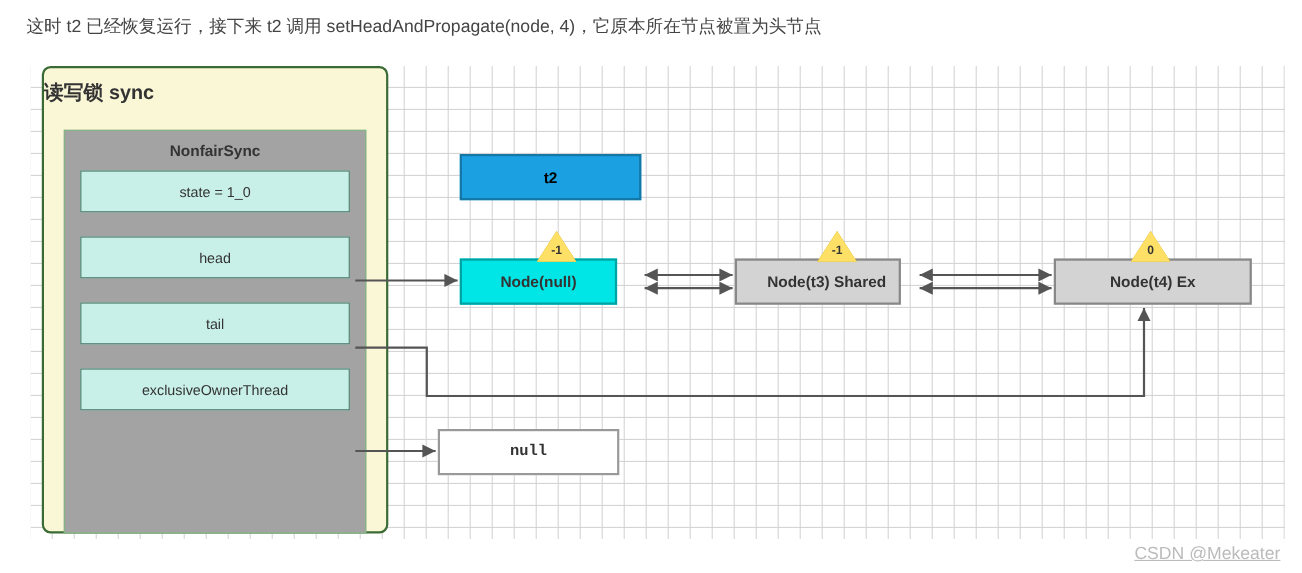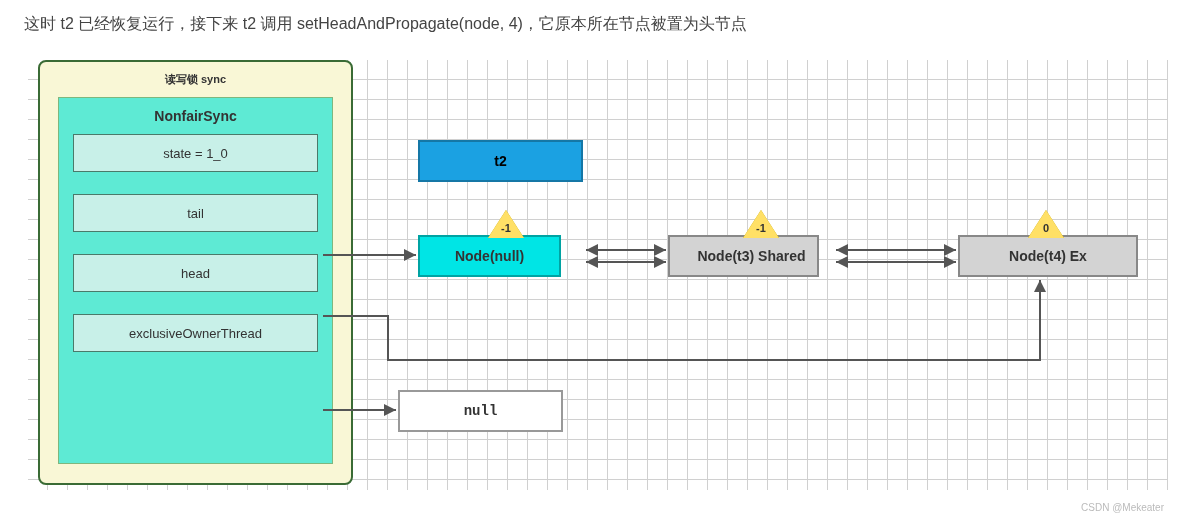--- a/index.html
+++ b/index.html
@@ -32,25 +32,25 @@
     .sync-outer {
       position: absolute;
       left: 10px;
       top: 0;
       width: 315px;
       height: 425px;
       background: #f9f7d6;
       border: 2px solid #3a6b35;
       border-radius: 8px;
     }
-    .sync-title { text-align: center; font-weight: bold; padding: 10px 0; font-size: 11px; }
+    .sync-title { font-weight: bold; padding: 10px 0; font-size: 18px; }
     .nonfair {
-      margin: 0 18px 18px 18px;
+      margin: 12px 18px 18px 18px;
       border: 1px solid #7fb77e;
-      background: #5eead4;
+      background: #a3a3a3;
       padding: 0 14px 14px 14px;
       height: 367px;
     }
     .nonfair-title { text-align: center; font-weight: bold; padding: 10px 0; }
     .field {
       background: #c8f0e8;
       border: 1px solid #4a7a6a;
       height: 38px;
       display: flex;
       align-items: center;
@@ -99,38 +99,39 @@
       position: absolute;
       left: 0; top: 0;
       width: 1140px;
       height: 430px;
       pointer-events: none;
     }
     .watermark {
       position: absolute;
       right: 20px;
       bottom: 8px;
-      font-size: 10px;
+      font-size: 16px;
       color: #bbb;
+      text-decoration: underline;
     }
   </style>
 </head>
 <body>
 
 <div class="description">这时 t2 已经恢复运行，接下来 t2 调用 setHeadAndPropagate(node, 4)，它原本所在节点被置为头节点</div>
 
 <div class="diagram-area">
 
   <div class="sync-outer">
     <div class="sync-title">读写锁 sync</div>
     <div class="nonfair">
       <div class="nonfair-title">NonfairSync</div>
       <div class="field">state = 1_0</div>
+      <div class="field">head</div>
       <div class="field">tail</div>
-      <div class="field">head</div>
       <div class="field">exclusiveOwnerThread</div>
     </div>
   </div>
 
   <div class="node-box t2-box">t2</div>
   <div class="node-box node-null">Node(null)</div>
   <div class="node-box node-t3">Node(t3) Shared</div>
   <div class="node-box node-t4">Node(t4) Ex</div>
   <div class="node-box null-box">null</div>
 

